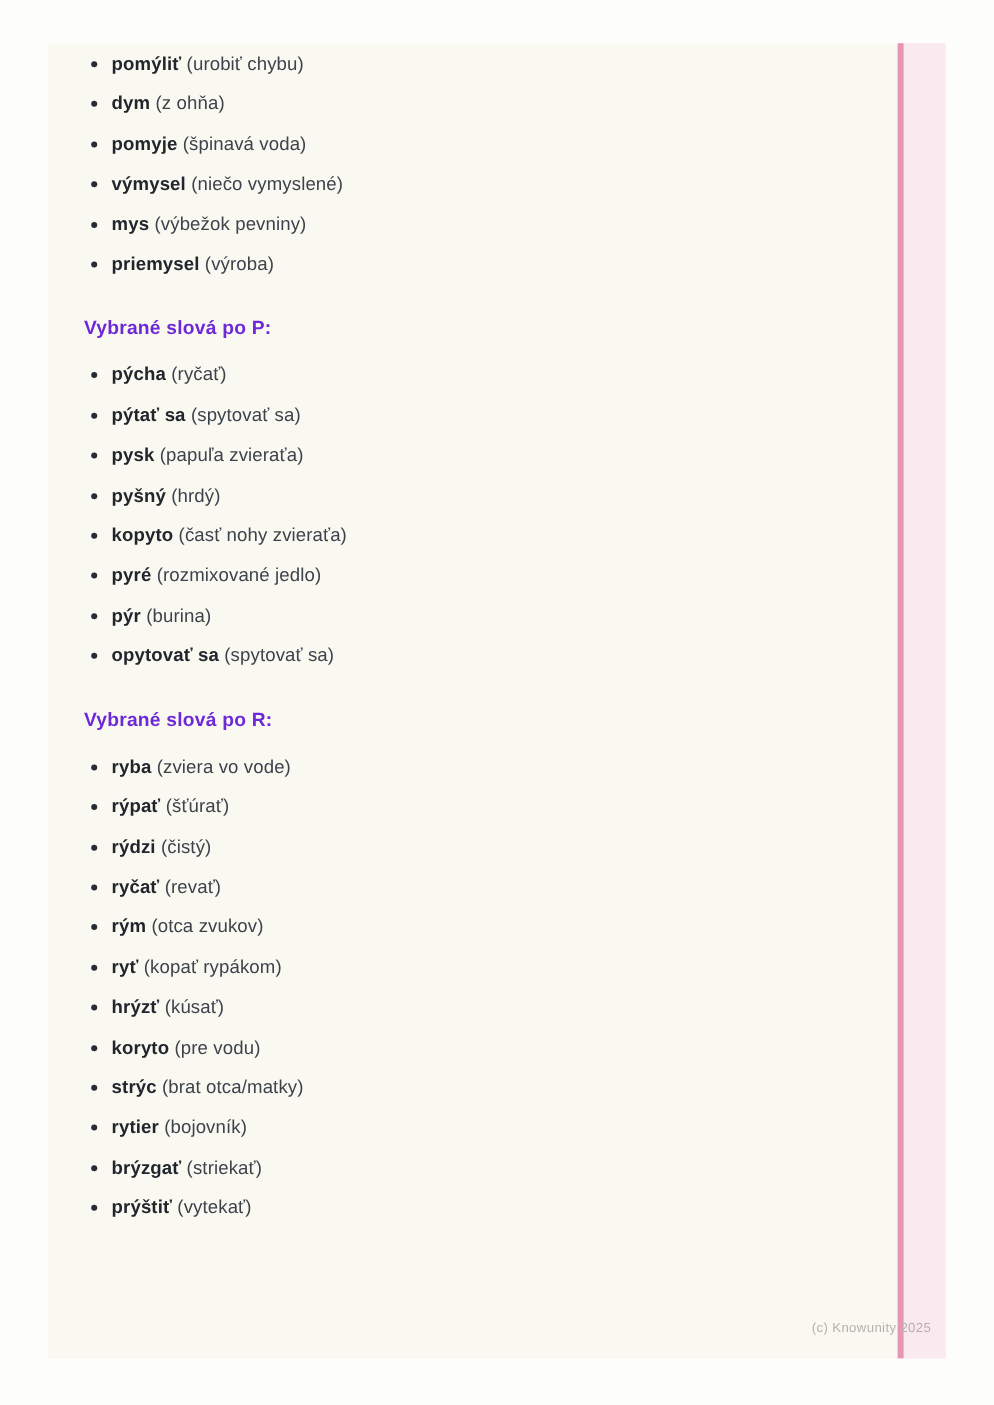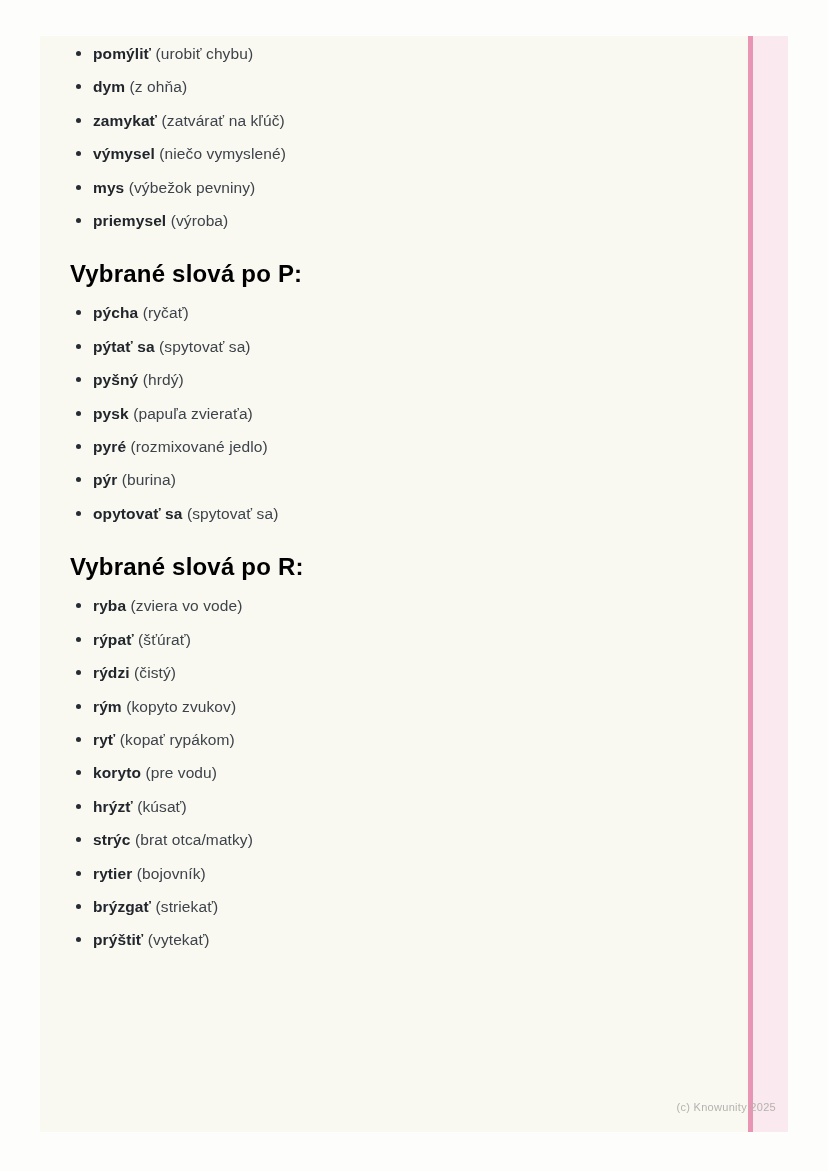--- a/index.html
+++ b/index.html
@@ -76,24 +76,24 @@
   .term {
     font-weight: 700;
     color: #21262d;
   }
   .def {
     font-weight: 400;
     color: #3d434b;
   }
   h2.section-heading {
     margin: 25px 40px 10px 30px;
-    font-size: 24px;
+    font-size: 16px;
     line-height: 24px;
     font-weight: 700;
-    color: #000000;
+    color: #6d28d9;
     letter-spacing: 0.2px;
   }
   .watermark {
     position: absolute;
     top: 1101px;
     right: 52px;
     font-size: 11px;
     letter-spacing: 0.3px;
     color: #b5b2ae;
     z-index: 3;
@@ -106,48 +106,50 @@
 <div class="screen">
   <div class="page-card">
     <div class="accent-band"></div>
     <div class="accent-line"></div>
 
     <div class="content">
 
       <ul class="entry-list">
         <li class="entry"><span class="term">pomýliť</span> <span class="def">(urobiť chybu)</span></li>
         <li class="entry"><span class="term">dym</span> <span class="def">(z ohňa)</span></li>
-        <li class="entry"><span class="term">zamykať</span> <span class="def">(zatvárať na kľúč)</span></li>
+        <li class="entry"><span class="term">pomyje</span> <span class="def">(špinavá voda)</span></li>
         <li class="entry"><span class="term">výmysel</span> <span class="def">(niečo vymyslené)</span></li>
         <li class="entry"><span class="term">mys</span> <span class="def">(výbežok pevniny)</span></li>
         <li class="entry"><span class="term">priemysel</span> <span class="def">(výroba)</span></li>
       </ul>
 
       <h2 class="section-heading">Vybrané slová po P:</h2>
 
       <ul class="entry-list">
         <li class="entry"><span class="term">pýcha</span> <span class="def">(ryčať)</span></li>
         <li class="entry"><span class="term">pýtať sa</span> <span class="def">(spytovať sa)</span></li>
+        <li class="entry"><span class="term">pysk</span> <span class="def">(papuľa zvieraťa)</span></li>
         <li class="entry"><span class="term">pyšný</span> <span class="def">(hrdý)</span></li>
-        <li class="entry"><span class="term">pysk</span> <span class="def">(papuľa zvieraťa)</span></li>
+        <li class="entry"><span class="term">kopyto</span> <span class="def">(časť nohy zvieraťa)</span></li>
         <li class="entry"><span class="term">pyré</span> <span class="def">(rozmixované jedlo)</span></li>
         <li class="entry"><span class="term">pýr</span> <span class="def">(burina)</span></li>
         <li class="entry"><span class="term">opytovať sa</span> <span class="def">(spytovať sa)</span></li>
       </ul>
 
       <h2 class="section-heading">Vybrané slová po R:</h2>
 
       <ul class="entry-list">
         <li class="entry"><span class="term">ryba</span> <span class="def">(zviera vo vode)</span></li>
         <li class="entry"><span class="term">rýpať</span> <span class="def">(šťúrať)</span></li>
         <li class="entry"><span class="term">rýdzi</span> <span class="def">(čistý)</span></li>
-        <li class="entry"><span class="term">rým</span> <span class="def">(kopyto zvukov)</span></li>
+        <li class="entry"><span class="term">ryčať</span> <span class="def">(revať)</span></li>
+        <li class="entry"><span class="term">rým</span> <span class="def">(otca zvukov)</span></li>
         <li class="entry"><span class="term">ryť</span> <span class="def">(kopať rypákom)</span></li>
+        <li class="entry"><span class="term">hrýzť</span> <span class="def">(kúsať)</span></li>
         <li class="entry"><span class="term">koryto</span> <span class="def">(pre vodu)</span></li>
-        <li class="entry"><span class="term">hrýzť</span> <span class="def">(kúsať)</span></li>
         <li class="entry"><span class="term">strýc</span> <span class="def">(brat otca/matky)</span></li>
         <li class="entry"><span class="term">rytier</span> <span class="def">(bojovník)</span></li>
         <li class="entry"><span class="term">brýzgať</span> <span class="def">(striekať)</span></li>
         <li class="entry"><span class="term">prýštiť</span> <span class="def">(vytekať)</span></li>
       </ul>
 
     </div>
   </div>
 
   <div class="watermark">(c) Knowunity 2025</div>

